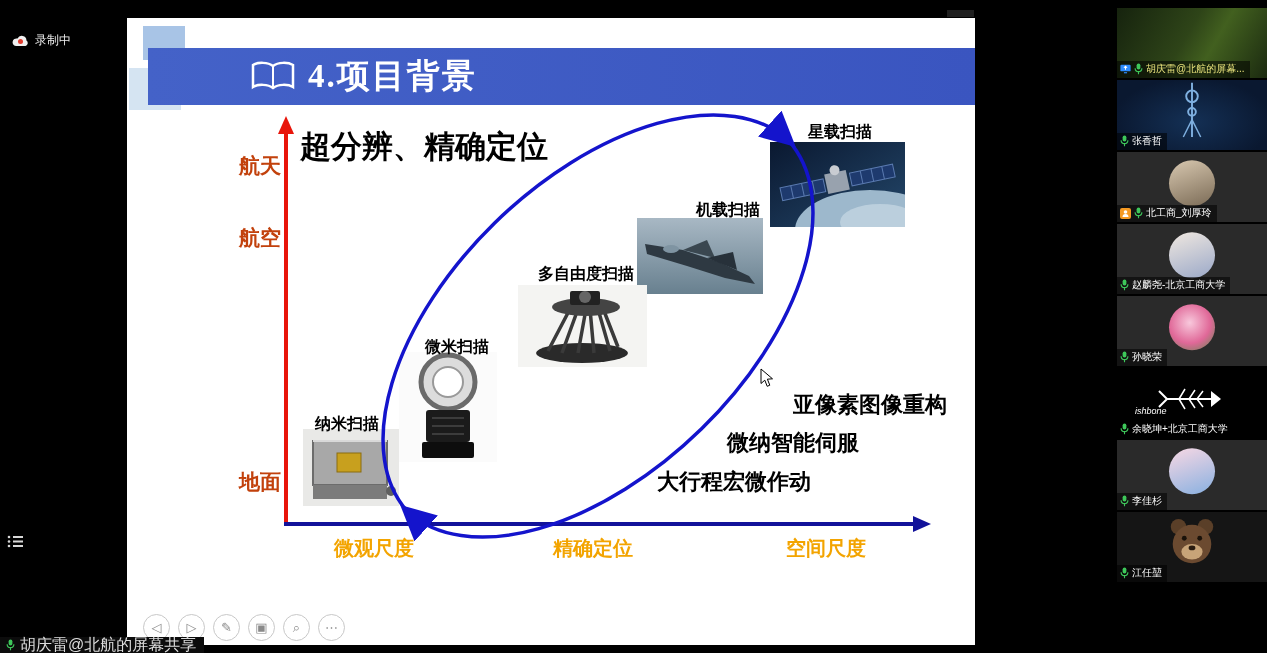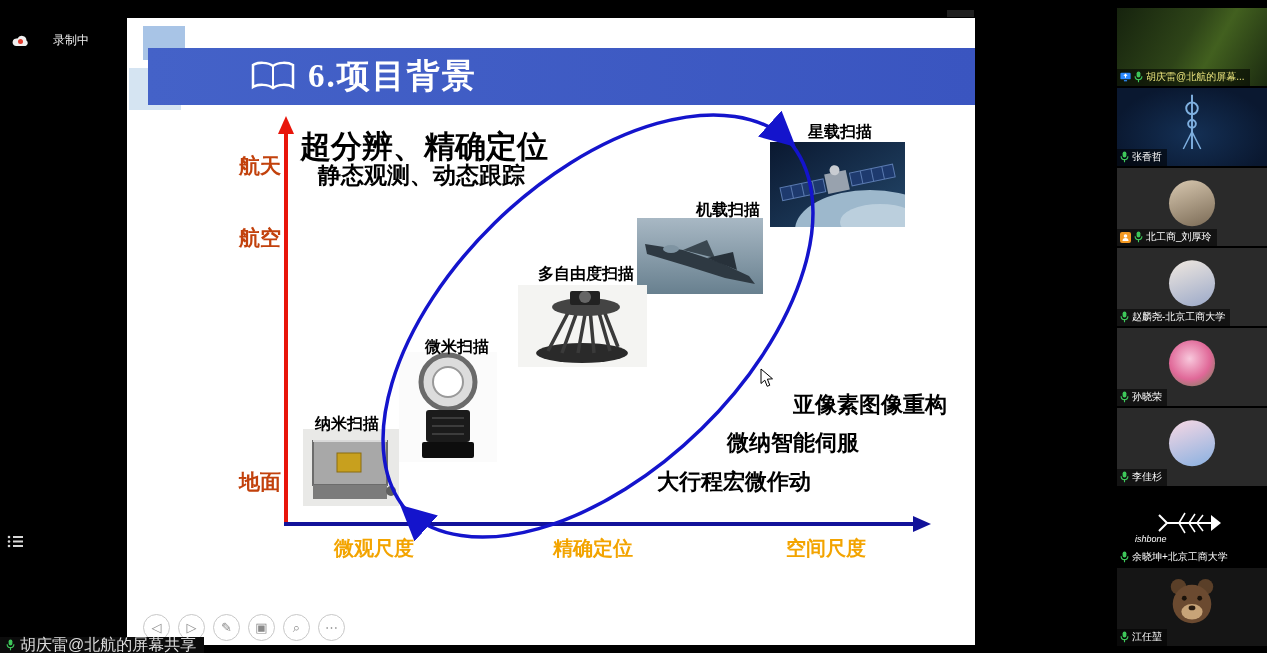--- a/index.html
+++ b/index.html
@@ -1,21 +1,21 @@
 <!DOCTYPE html>
 <html><head>
 <meta charset="utf-8">
 <style>
   html,body{margin:0;padding:0;}
   body{
     width:1267px;height:653px;background:#000;overflow:hidden;position:relative;
     font-family:"Liberation Sans", sans-serif;
   }
   
-  .recording{position:absolute;left:12px;top:32px;display:flex;align-items:center;gap:24px;color:#eee;font-size:12px;z-index:20;}
+  .recording{position:absolute;left:12px;top:32px;display:flex;align-items:center;gap:6px;color:#eee;font-size:12px;z-index:20;}
   .cloud-wrap{position:relative;display:inline-block;width:17px;height:12px;}
   .red-dot{position:absolute;left:6px;top:4px;width:5px;height:5px;border-radius:50%;background:#e23c2e;}
   .list-btn{position:absolute;left:7px;top:534px;z-index:20;cursor:pointer;}
   .share-bar{position:absolute;left:0;bottom:0;height:16px;display:flex;align-items:center;gap:5px;
     background:#0c0c0c;color:#ddd;font-size:16px;padding:0 8px 0 6px;z-index:30;}
   
   .slide{position:absolute;left:127px;top:18px;width:848px;height:627px;background:#fff;z-index:1;}
   .win-controls{position:absolute;left:947px;top:10px;width:27px;height:7px;background:#1f1f1f;z-index:2;}
   .deco-sq{position:absolute;z-index:1;}
   .sq1{left:16px;top:8px;width:42px;height:34px;background:#a8c4e6;}
@@ -46,21 +46,21 @@
   .img-air{left:510px;top:200px;width:126px;height:76px;}
   .img-dof{left:391px;top:267px;width:129px;height:82px;}
   .img-mic{left:272px;top:334px;width:98px;height:110px;}
   .img-nano{left:176px;top:411px;width:96px;height:77px;}
   
   .slide-toolbar{position:absolute;left:16px;top:596px;display:flex;gap:8px;z-index:6;}
   .tb-btn{width:25px;height:25px;border-radius:50%;border:1px solid #c8c8c8;background:rgba(255,255,255,.85);
     color:#8a8a8a;font-size:13px;display:flex;align-items:center;justify-content:center;cursor:pointer;user-select:none;}
   
   .participants{position:absolute;left:1117px;top:8px;width:150px;z-index:10;}
-  .tile{position:relative;height:78px;margin-bottom:2px;background:#222;overflow:hidden;cursor:pointer;}
+  .tile{position:relative;height:70px;margin-bottom:2px;background:#222;overflow:hidden;cursor:pointer;}
   .vid{position:absolute;inset:0;}
   .t1 .vid{background:linear-gradient(120deg,#16230e,#2e4418 45%,#42601f 62%,#1b2a10);}
   .t2 .vid{background:radial-gradient(ellipse at 50% 60%,#143055 0%,#0a1830 75%);}
   .t3 .vid,.t4 .vid,.t5 .vid,.t6 .vid{background:#2a2a2a;}
   .t7 .vid{background:#000;}
   .t8 .vid{background:#151515;}
   .avatar{position:absolute;left:50%;top:50%;transform:translate(-50%,-58%);width:46px;height:46px;border-radius:50%;}
   .t3 .avatar{background:linear-gradient(160deg,#d8c8b0,#7a6a55);}
   .t4 .avatar{background:linear-gradient(160deg,#f0e8e0,#9aa8c8);}
   .t5 .avatar{background:radial-gradient(circle at 45% 40%,#f8c8dc,#e06898 55%,#5a8a4a);}
@@ -112,39 +112,38 @@
 <div class="slide">
   <div class="deco-sq sq1"></div>
   <div class="deco-sq sq3"></div>
   <div class="deco-sq sq2"></div>
 
   <div class="banner">
     <svg width="46" height="34" viewBox="0 0 46 34">
       <path d="M23 6 C18 2, 8 2, 3 5 L3 27 C8 24, 18 24, 23 28 C28 24, 38 24, 43 27 L43 5 C38 2, 28 2, 23 6 Z" fill="none" stroke="#fff" stroke-width="2.5"></path>
       <line x1="23" y1="6" x2="23" y2="28" stroke="#fff" stroke-width="2"></line>
     </svg>
-    <span class="banner-title">6.项目背景</span>
+    <span class="banner-title">4.项目背景</span>
   </div>
 
   <svg class="overlay" width="848" height="627" viewBox="0 0 848 627">
     <defs>
       <marker id="arrB" markerWidth="10" markerHeight="10" refX="7" refY="5" orient="auto">
         <path d="M0,0 L10,5 L0,10 Z" fill="#1414cc"></path>
       </marker>
     </defs>
     <line x1="159" y1="507" x2="159" y2="112" stroke="#e8150a" stroke-width="4"></line>
     <polygon points="159,98 151,116 167,116" fill="#e8150a"></polygon>
     <line x1="157" y1="506" x2="788" y2="506" stroke="#12129a" stroke-width="4"></line>
     <polygon points="804,506 786,498 786,514" fill="#12129a"></polygon>
     <path d="M 281,494 A 266 150 -44 0 1 661,122" fill="none" stroke="#1414cc" stroke-width="3.5" marker-end="url(#arrB)"></path>
     <path d="M 661,122 A 266 150 -44 0 1 281,494" fill="none" stroke="#1414cc" stroke-width="3.5" marker-end="url(#arrB)"></path>
   </svg>
 
   <div class="txt top-line1">超分辨、精确定位</div>
-  <div class="txt top-line2">静态观测、动态跟踪</div>
 
   <div class="txt y-lab y1">航天</div>
   <div class="txt y-lab y2">航空</div>
   <div class="txt y-lab y3">地面</div>
 
   <div class="txt x-lab x1">微观尺度</div>
   <div class="txt x-lab x2">精确定位</div>
   <div class="txt x-lab x3">空间尺度</div>
 
   <div class="s-label il-sat">星载扫描</div>
@@ -329,51 +328,51 @@
     <div class="name-bar">
       <svg width="9" height="12" viewBox="0 0 12 16">
           <rect x="3.5" y="0.5" width="5" height="8" rx="2.5" fill="#3ec75a"></rect>
           <path d="M1.5 7 a4.5 4.5 0 0 0 9 0" fill="none" stroke="#3ec75a" stroke-width="1.5"></path>
           <line x1="6" y1="12" x2="6" y2="15" stroke="#3ec75a" stroke-width="1.5"></line>
         </svg>
       <span class="pname">孙晓荣</span>
     </div>
   </div>
 
-  <div class="tile t6">
-    <div class="vid"></div>
-    <div class="avatar"></div>
-    <div class="name-bar">
-      <svg width="9" height="12" viewBox="0 0 12 16">
-          <rect x="3.5" y="0.5" width="5" height="8" rx="2.5" fill="#3ec75a"></rect>
-          <path d="M1.5 7 a4.5 4.5 0 0 0 9 0" fill="none" stroke="#3ec75a" stroke-width="1.5"></path>
-          <line x1="6" y1="12" x2="6" y2="15" stroke="#3ec75a" stroke-width="1.5"></line>
-        </svg>
-      <span class="pname">李佳杉</span>
-    </div>
-  </div>
-
   <div class="tile t7">
     <div class="vid"></div>
     <div class="center-art">
       <svg width="70" height="36" viewBox="0 0 70 36">
           <path d="M64 18 L54 10 L54 26 Z" fill="#fff"></path>
           <line x1="10" y1="18" x2="54" y2="18" stroke="#fff" stroke-width="2"></line>
           <path d="M22 18 L28 8 M32 18 L38 9 M40 18 L46 10 M22 18 L28 28 M32 18 L38 27 M40 18 L46 26" stroke="#fff" stroke-width="1.5"></path>
           <path d="M10 18 L2 10 M10 18 L2 26" stroke="#fff" stroke-width="2"></path>
         </svg>
     </div>
     <span class="fish-text">ishbone</span>
     <div class="name-bar">
       <svg width="9" height="12" viewBox="0 0 12 16">
           <rect x="3.5" y="0.5" width="5" height="8" rx="2.5" fill="#3ec75a"></rect>
           <path d="M1.5 7 a4.5 4.5 0 0 0 9 0" fill="none" stroke="#3ec75a" stroke-width="1.5"></path>
           <line x1="6" y1="12" x2="6" y2="15" stroke="#3ec75a" stroke-width="1.5"></line>
         </svg>
       <span class="pname">余晓坤+北京工商大学</span>
+    </div>
+  </div>
+
+  <div class="tile t6">
+    <div class="vid"></div>
+    <div class="avatar"></div>
+    <div class="name-bar">
+      <svg width="9" height="12" viewBox="0 0 12 16">
+          <rect x="3.5" y="0.5" width="5" height="8" rx="2.5" fill="#3ec75a"></rect>
+          <path d="M1.5 7 a4.5 4.5 0 0 0 9 0" fill="none" stroke="#3ec75a" stroke-width="1.5"></path>
+          <line x1="6" y1="12" x2="6" y2="15" stroke="#3ec75a" stroke-width="1.5"></line>
+        </svg>
+      <span class="pname">李佳杉</span>
     </div>
   </div>
 
   <div class="tile t8">
     <div class="vid"></div>
     <div class="center-art">
       <svg width="54" height="54" viewBox="0 0 56 56">
           <circle cx="14" cy="12" r="8" fill="#5a3f28"></circle>
           <circle cx="42" cy="12" r="8" fill="#5a3f28"></circle>
           <circle cx="28" cy="30" r="20" fill="#6b4a30"></circle>

